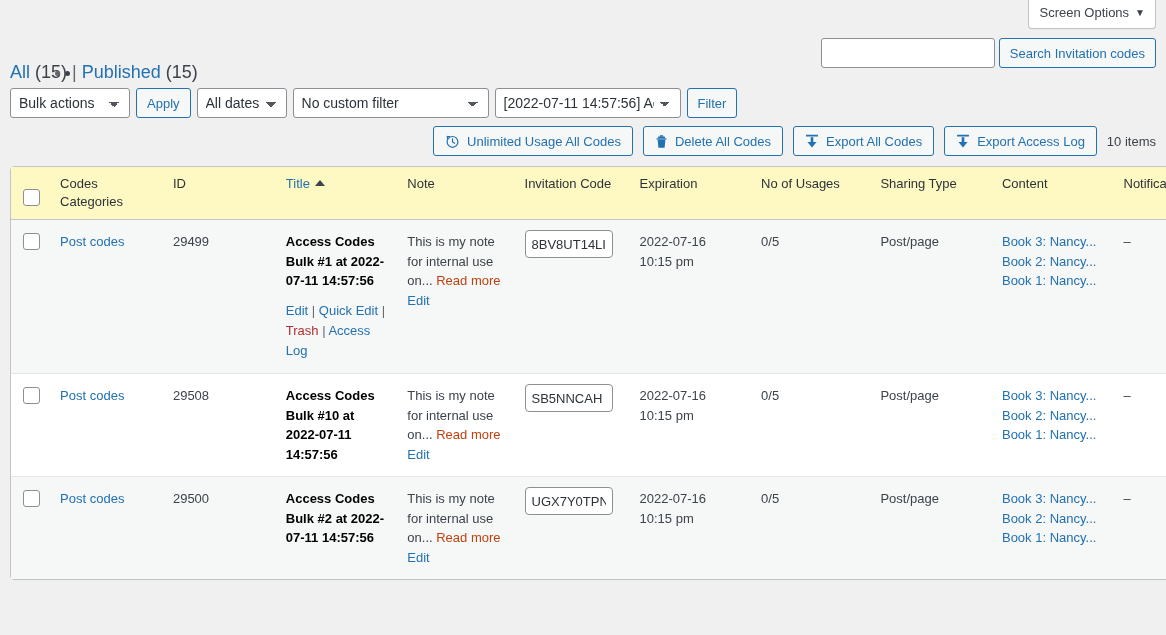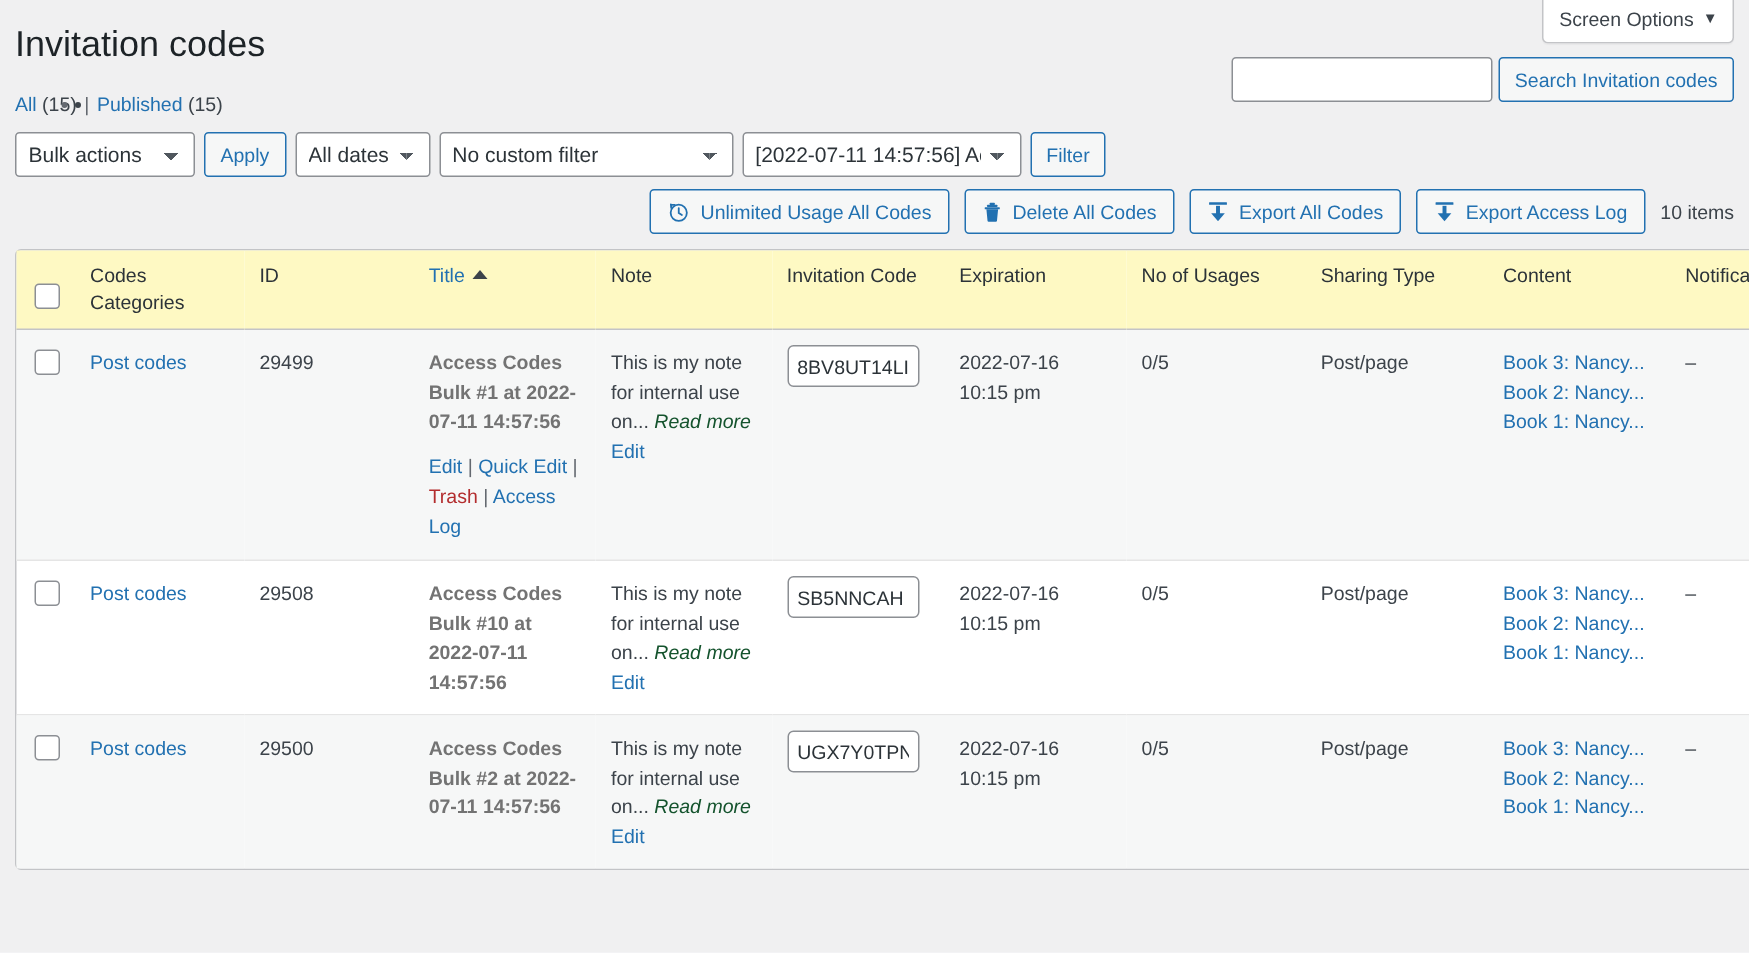--- a/index.html
+++ b/index.html
@@ -46,21 +46,21 @@
     border: 1px solid #2271b1;
     border-radius: 3px;
     color: #2271b1;
     cursor: pointer;
     display: inline-flex; align-items: center;
   }
 
   
   .subsubsub {
     position: absolute; top: 62px; left: 10px;
-    font-size: 13px; color: #3c434a;
+    font-size: 18px; color: #3c434a;
     display: flex; align-items: center; gap: 5px;
     margin: 0; padding: 0;
   }
   .subsubsub a { color: #2271b1; text-decoration: none; cursor: pointer; }
   .subsubsub .count { color: #3c434a; }
   .subsubsub .sep { color: #646970; }
 
   
   .search-box {
     position: absolute; top: 38px; right: 10px;
@@ -220,34 +220,34 @@
     background: #fff;
     display: inline-block;
     cursor: pointer;
     vertical-align: top;
     margin-top: 1px;
   }
   thead .cb-box { margin-top: 14px; }
 
   a.lnk { color: #2271b1; text-decoration: none; cursor: pointer; }
   .title-link {
-    color: #737373; font-weight: bold; text-decoration: none; cursor: pointer;
+    color: #000000; font-weight: bold; text-decoration: none; cursor: pointer;
     display: inline;
   }
   .row-actions {
     margin-top: 10px;
     color: #646970;
     line-height: 1.55;
   }
   .row-actions a { color: #2271b1; text-decoration: none; cursor: pointer; }
   .row-actions a.trash { color: #b32d2e; }
   .row-actions .sepr { color: #646970; }
 
   .note-text { display: inline; }
-  .note-more { color: #14532d; text-decoration: none; cursor: pointer; font-style: italic; }
+  .note-more { color: #c2410c; text-decoration: none; cursor: pointer; }
   .note-edit { color: #2271b1; text-decoration: none; cursor: pointer; display: block; }
 
   .code-input {
     width: 88px; height: 28px;
     border: 1px solid #8c8f94;
     border-radius: 4px;
     background: #fff;
     padding: 0 6px;
     font-size: 13px;
     font-family: "Liberation Sans", sans-serif;
@@ -262,21 +262,20 @@
 <body>
 
 <div class="wrap">
 
   <div class="screen-options-btn">
     <span>Screen Options</span>
     <span class="caret">▼</span>
   </div>
 
   <div class="page-head">
-    <h1 class="page-title">Invitation codes</h1>
   </div>
 
   <ul class="subsubsub">
     <li>
       <a class="lnk">All</a>
       <span class="count">(15)</span>
     </li>
     <li class="sep">|</li>
     <li>
       <a class="lnk">Published</a>

